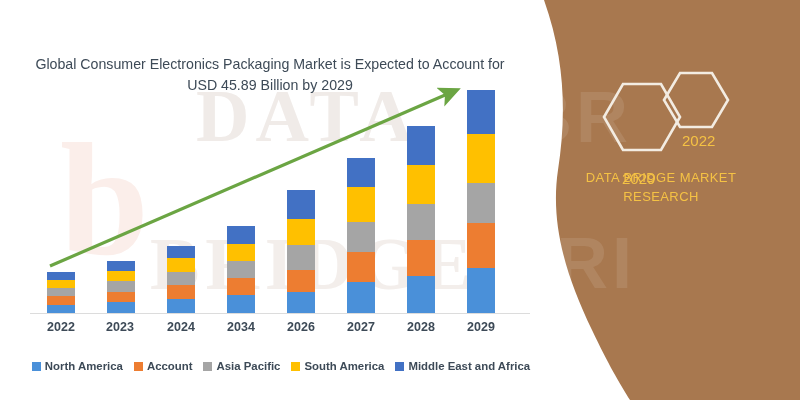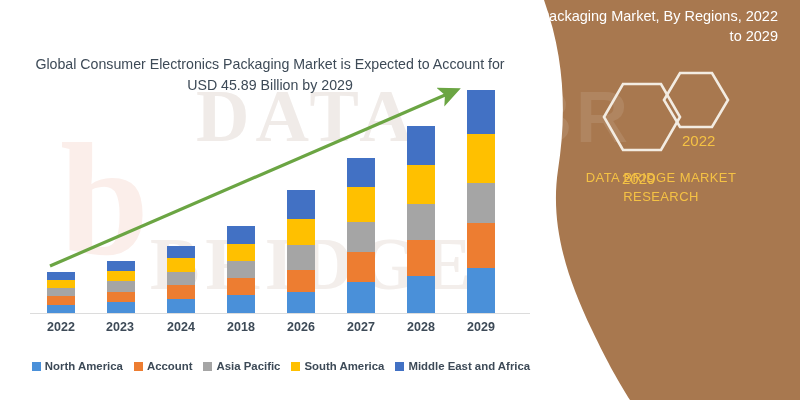--- a/index.html
+++ b/index.html
@@ -109,22 +109,22 @@
     <div class="wm-mark">b</div>
     <div class="wm-text wm1">DATA</div>
     <div class="wm-text wm2">BRIDGE</div>
   </div>
 
   <svg class="panel-svg" viewBox="0 0 280 400" preserveAspectRatio="none">
     <path d="M 24 0 C 46 62, 46 118, 38 170 C 30 224, 46 276, 72 330 C 88 364, 100 384, 110 400 L 280 400 L 280 0 Z" fill="#a8784f"></path>
   </svg>
 
   <div class="panel-wm pwm1">BR</div>
-
-  <div class="panel-title">Packaging Market, By Regions, 2022 to 2029</div>
+  <div class="panel-wm pwm2">BRI</div>
+
 
   <div class="hexwrap">
     <svg width="160" height="110" viewBox="0 0 160 110">
       <polygon points="12,55 31,22 69,22 88,55 69,88 31,88" fill="none" stroke="#f3ece2" stroke-width="2.6"></polygon>
       <polygon points="72,38 88,11 120,11 136,38 120,65 88,65" fill="none" stroke="#f3ece2" stroke-width="2.6"></polygon>
     </svg>
     <div class="hex-label hex-2029">2029</div>
     <div class="hex-label hex-2022">2022</div>
   </div>
 
@@ -193,21 +193,21 @@
           <span class="seg" style="background: rgb(255, 192, 0); height: 48.963px;"></span>
           <span class="seg" style="background: rgb(165, 165, 165); height: 40.7217px;"></span>
           <span class="seg" style="background: rgb(237, 125, 49); height: 45.0848px;"></span>
           <span class="seg" style="background: rgb(74, 144, 217); height: 44.6px;"></span>
         </div>
       </div>
     <div id="xlabels">
         <div class="xlabel" style="left: 31px;">2022</div>
         <div class="xlabel" style="left: 90px;">2023</div>
         <div class="xlabel" style="left: 151px; text-align: center;">2024</div>
-        <div class="xlabel" style="left: 211px;">2018</div>
+        <div class="xlabel" style="left: 211px;">2034</div>
         <div class="xlabel" style="left: 271px;">2026</div>
         <div class="xlabel" style="left: 331px;">2027</div>
         <div class="xlabel" style="left: 391px;">2028</div>
         <div class="xlabel" style="left: 451px;">2029</div>
       </div>
 
     <svg class="arrow-svg" viewBox="0 0 545 340">
       <defs>
         <marker id="ah" markerWidth="7" markerHeight="7" refX="4" refY="3.2" orient="auto">
           <path d="M0,0 L7,3.2 L0,6.4 L1.6,3.2 Z" fill="#6ba543"></path>

